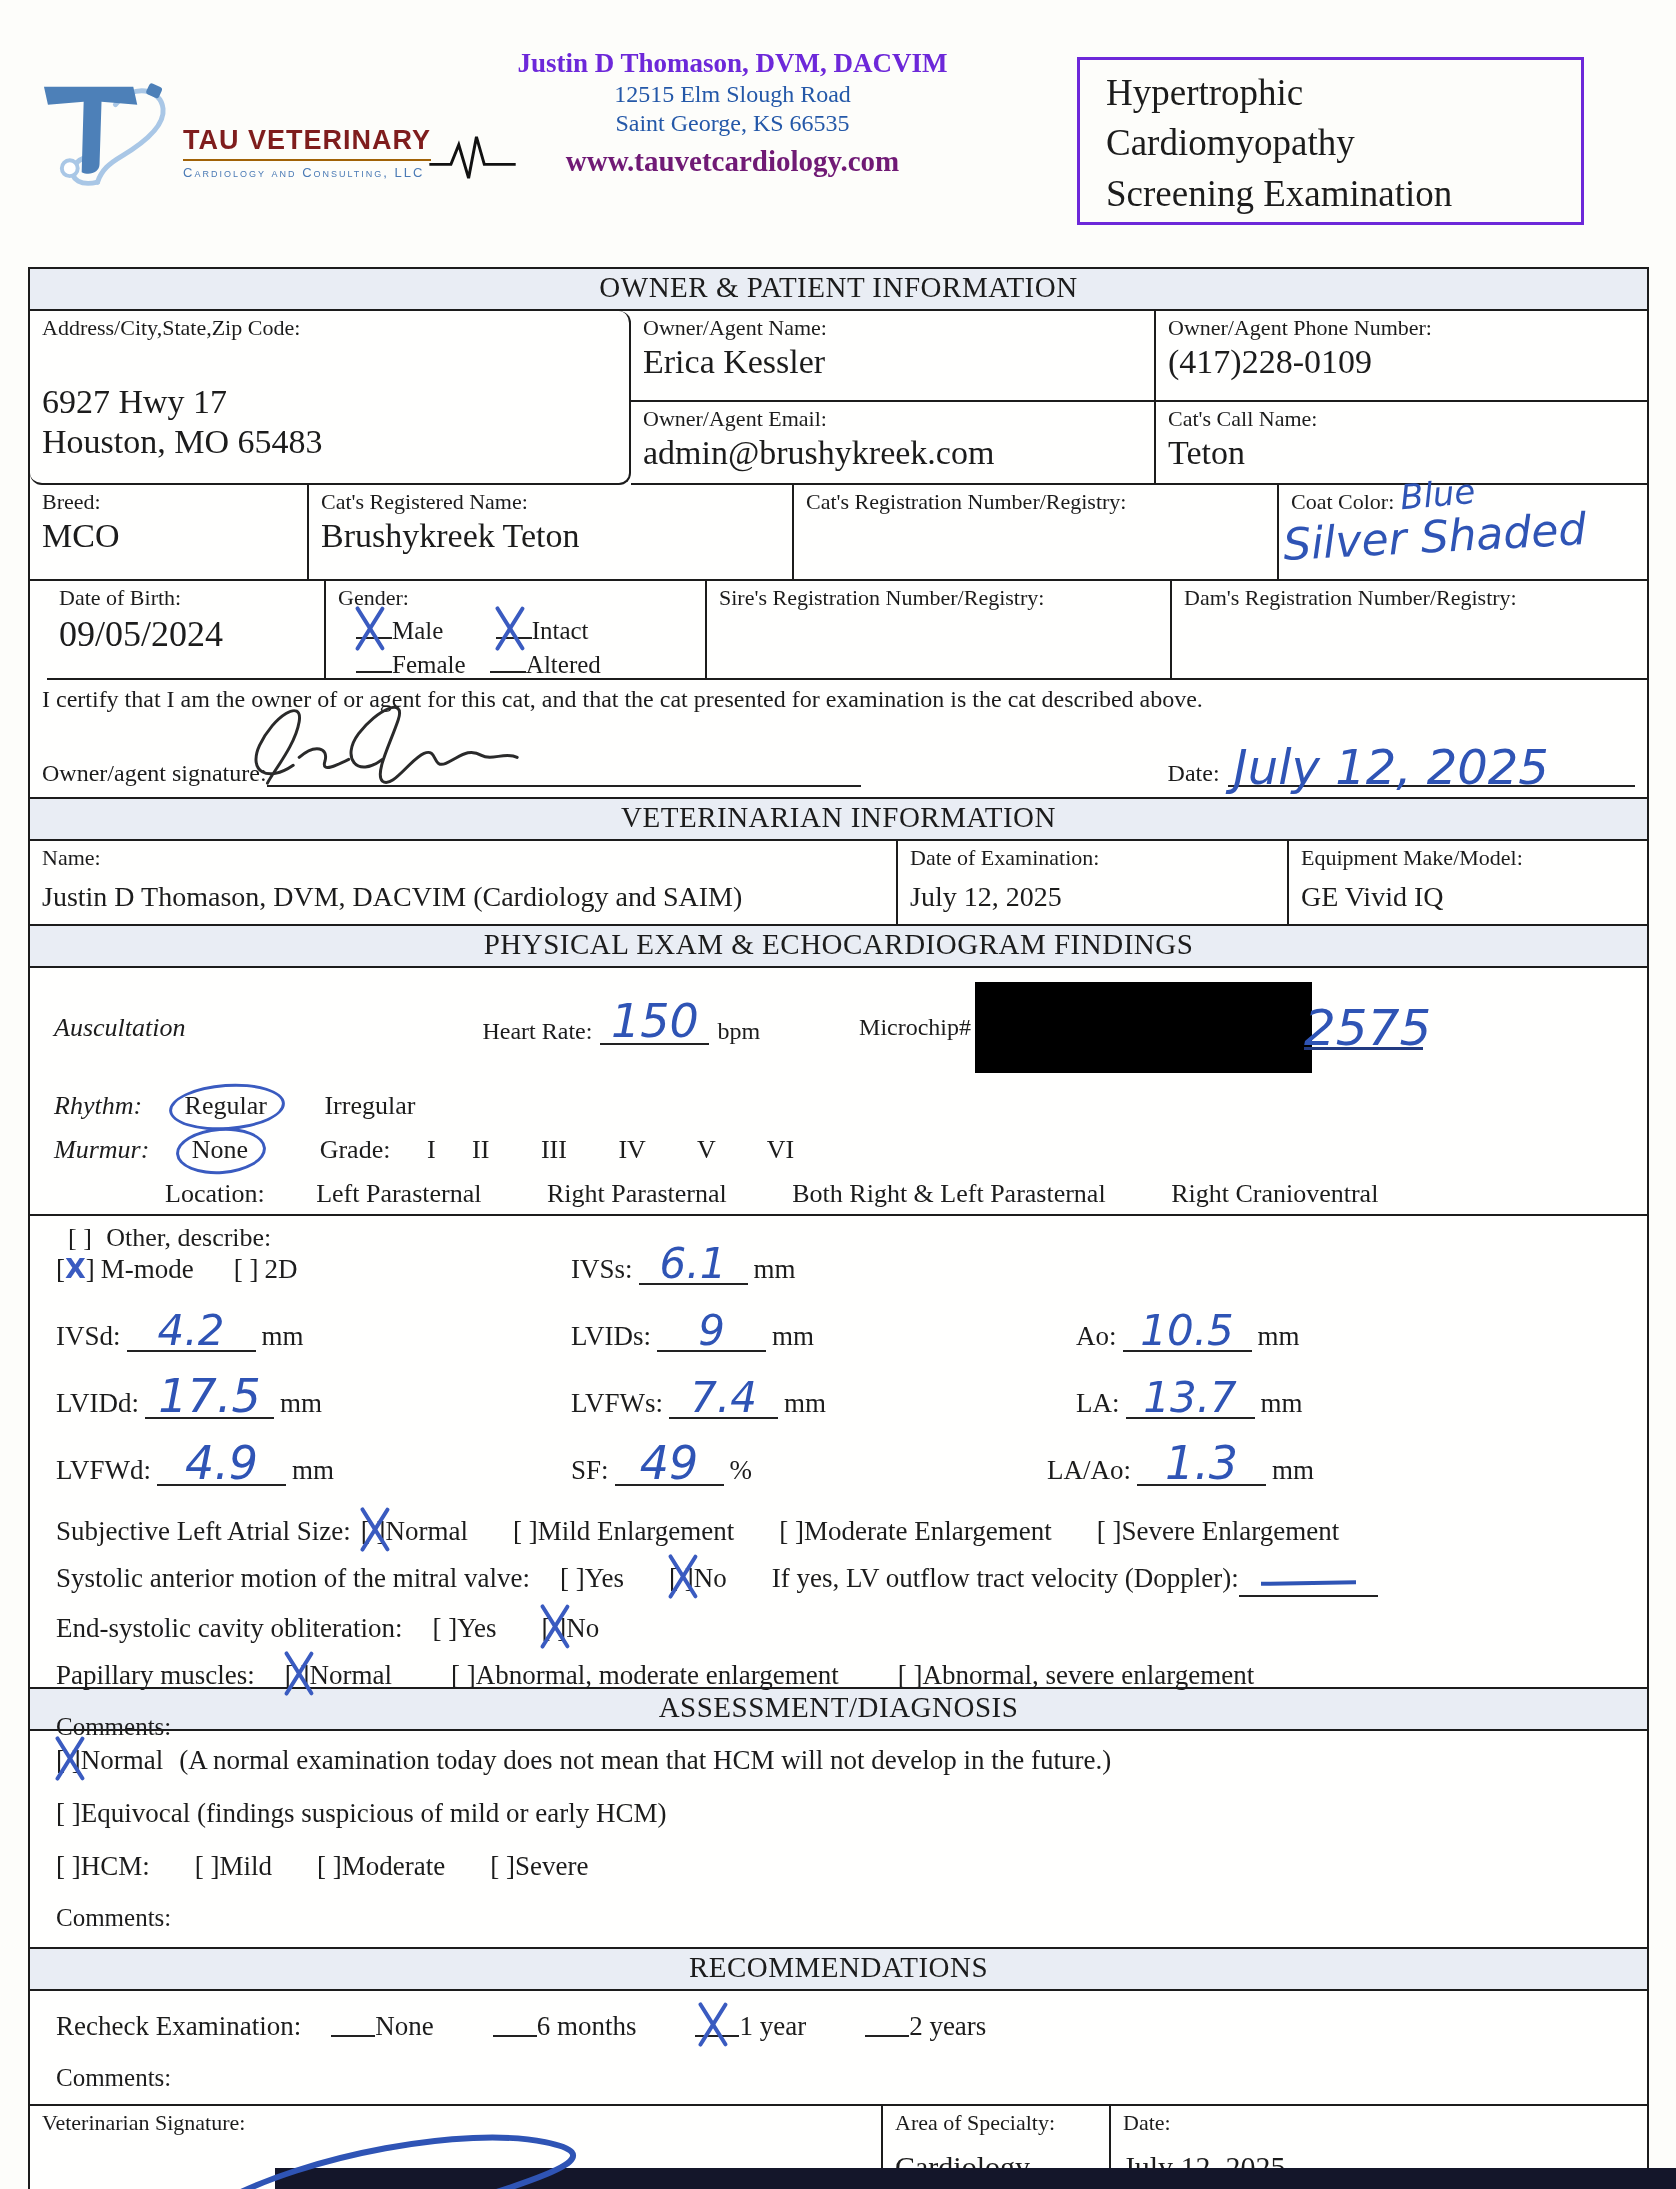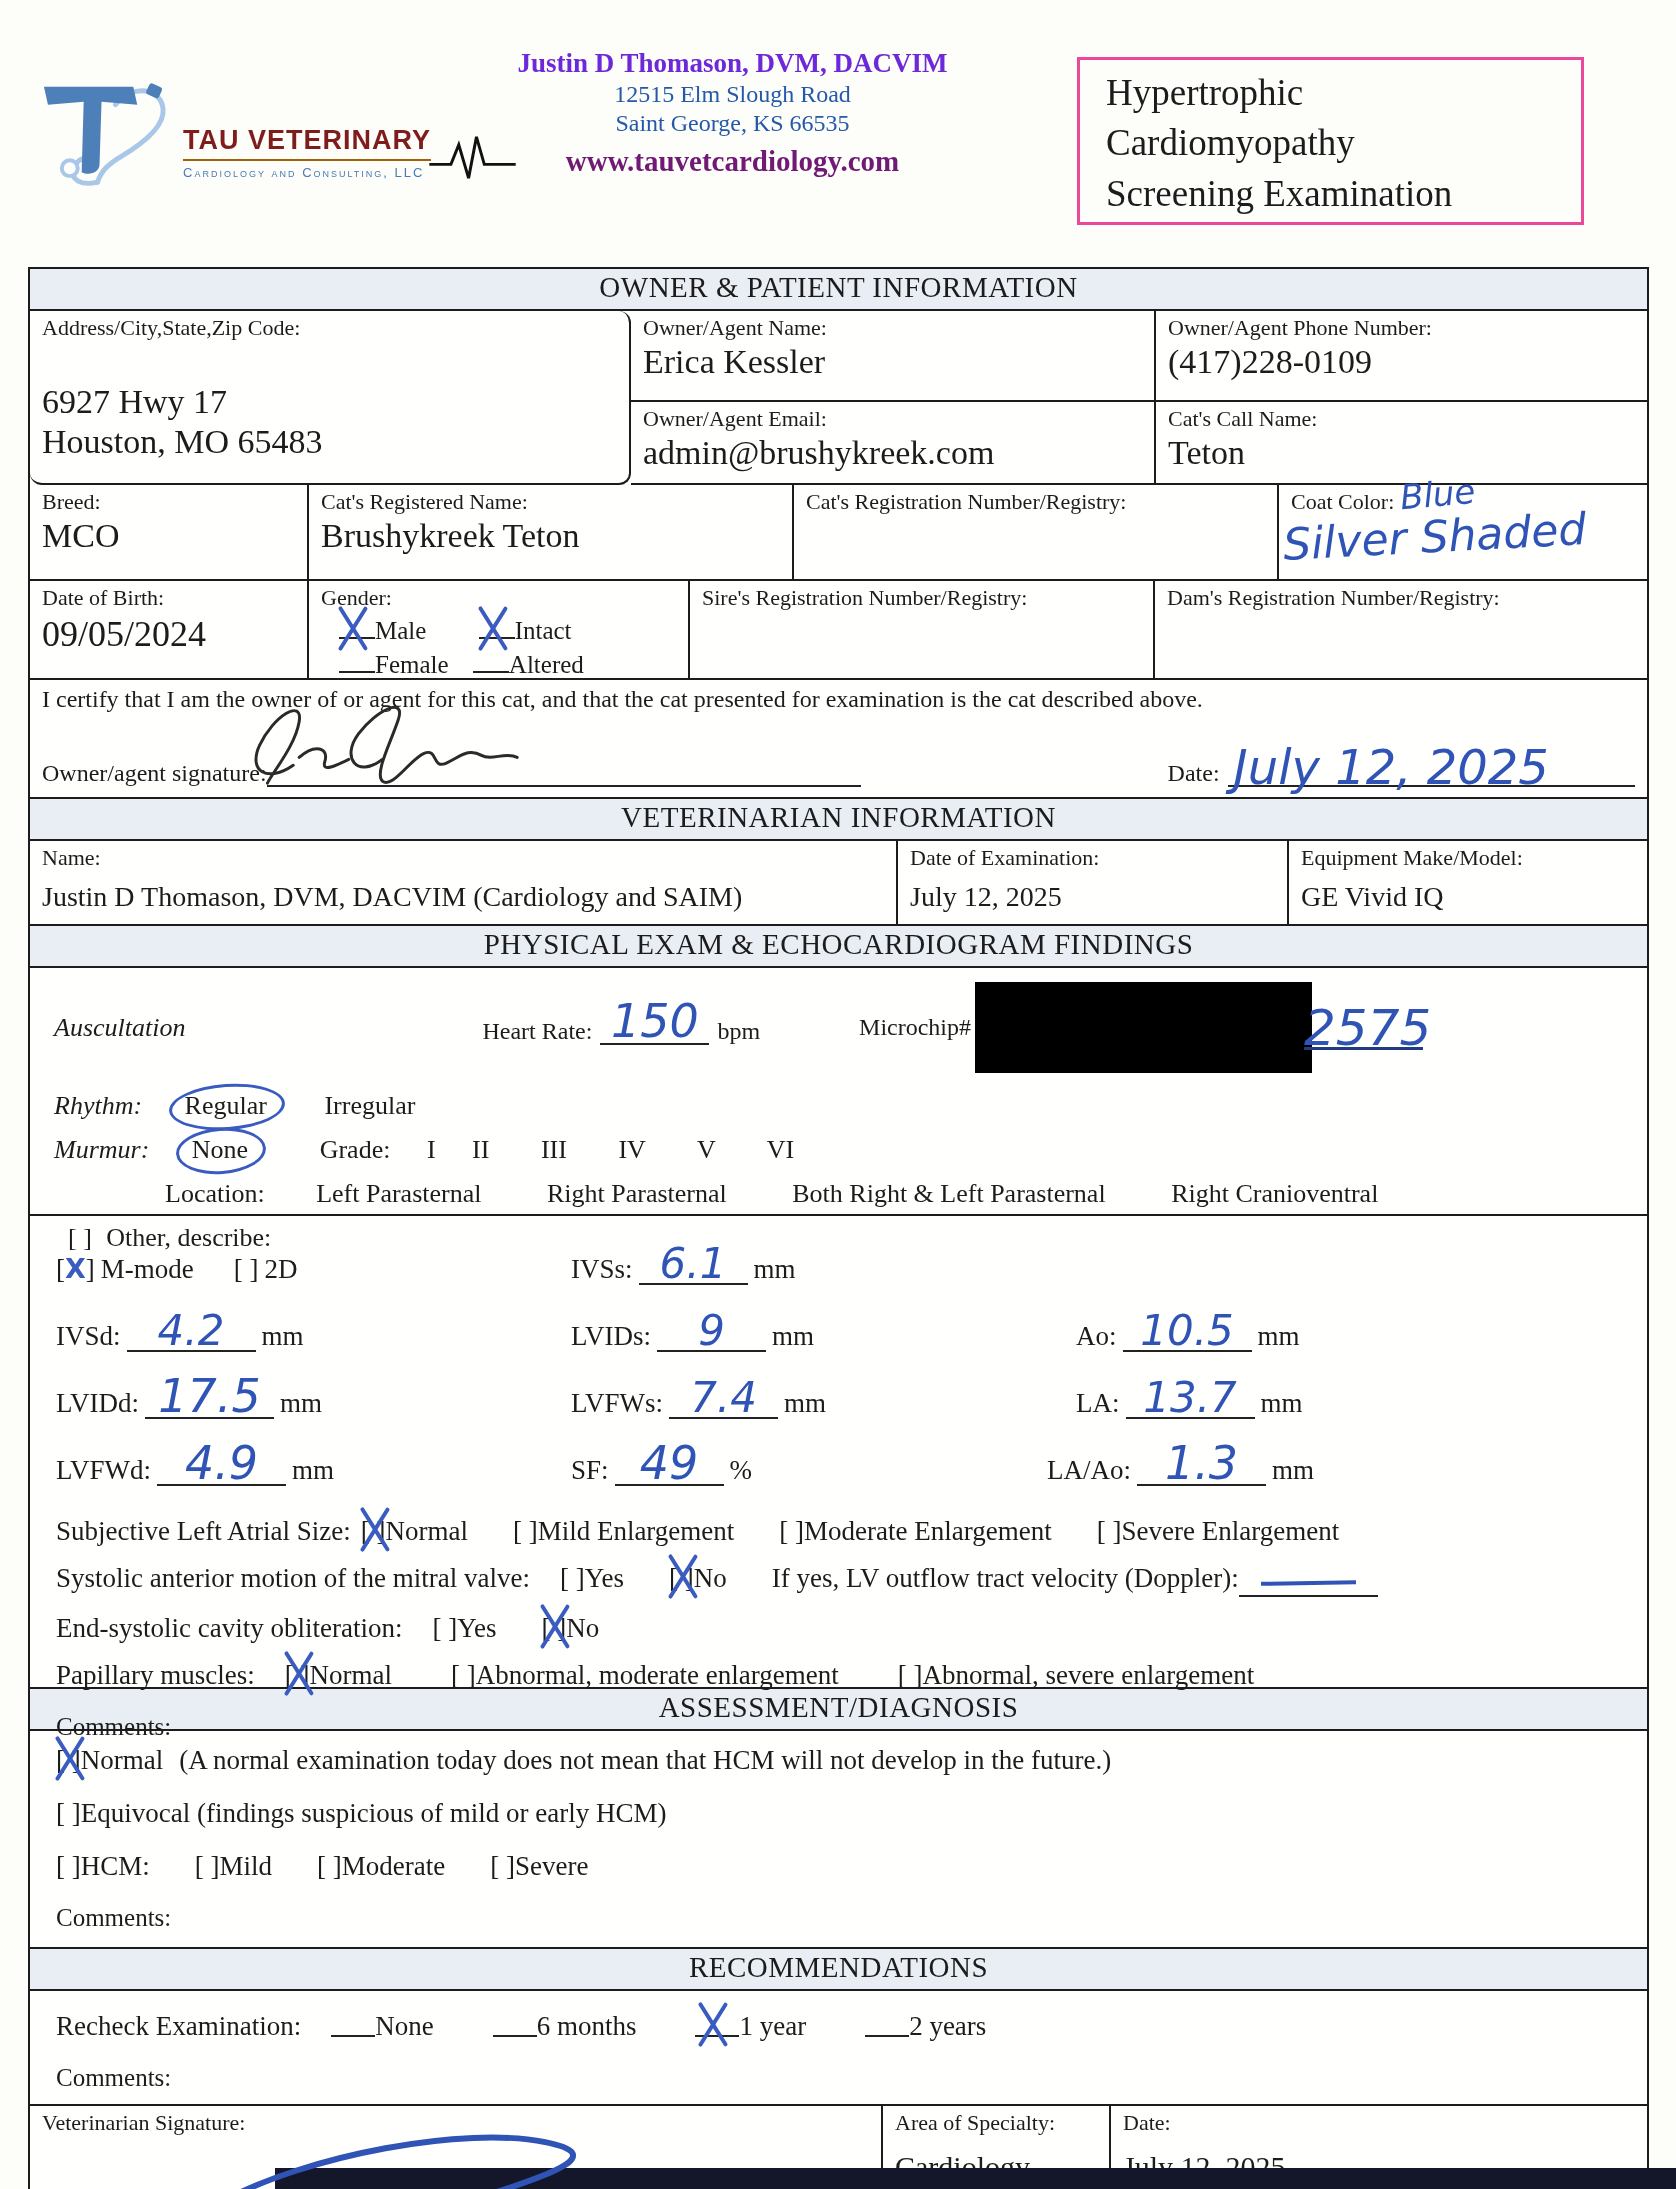--- a/index.html
+++ b/index.html
@@ -14,21 +14,21 @@
   .logo-sub { font-family:"Liberation Sans",sans-serif; font-size:13px; letter-spacing:2px;
               color:#4a7ab5; font-variant:small-caps; margin-top:4px; }
   .ekg { position:absolute; right:-87px; top:6px; }
 
   .clinic { position:absolute; left:475px; top:48px; width:515px; text-align:center; color:#2458a8; }
   .clinic .doc { font-size:27px; font-weight:bold; color:#6d28d9; }
   .clinic .adr { font-size:24px; margin-top:2px; }
   .clinic .web { font-size:29px; font-weight:bold; color:#701a75; margin-top:8px; }
 
   .title-box { position:absolute; left:1077px; top:57px; width:507px; height:168px;
-               border:3px solid #ec4899; box-sizing:border-box; padding:8px 6px 0 26px;
+               border:3px solid #6d28d9; box-sizing:border-box; padding:8px 6px 0 26px;
                font-size:37px; line-height:1.36; }
 
   
   .form { position:absolute; left:28px; top:267px; width:1621px; border:2px solid #1c1c1c;
           background:#fffffe; box-sizing:border-box; }
   .band { background:#e9edf4; text-align:center; font-size:29px; padding:2px 0 5px;
           border-bottom:2px solid #1c1c1c; letter-spacing:0.5px; }
   .cellgrid { display:grid; }
   .cell { border-right:2px solid #1c1c1c; border-bottom:2px solid #1c1c1c; padding:4px 12px;
           box-sizing:border-box; position:relative; overflow:visible; }
@@ -49,21 +49,21 @@
   .x.tall { height:51px; top:-12px; } .x.tall::before,.x.tall::after { height:51px; }
   .circled { position:relative; display:inline-block; padding:0 6px; }
   .circled::after { content:""; position:absolute; left:-10px; right:-12px; top:-7px; bottom:-9px;
                     border:3px solid #3a5bc0; border-radius:50%; transform:rotate(-4deg); }
   .bx { color:#3a5bc0; font-family:"DejaVu Sans",sans-serif; font-weight:bold; }
 
   
   .rowsAB { grid-template-columns:601px 525px 1fr; grid-template-rows:91px 83px; }
   .addr-cell { grid-row:1/3;border-radius:12px; }
   .rowC { grid-template-columns:279px 485px 485px 1fr; grid-auto-rows:96px; }
-  .rowD { grid-template-columns:279px 381px 465px 1fr; grid-auto-rows:99px; }
+  .rowD { grid-template-columns:279px 381px 465px 1fr; grid-auto-rows:99px;padding-left:17px; }
   .gline { font-size:25px; margin-top:4px; margin-left:18px; }
   .gblank { display:inline-block; width:36px; border-bottom:2px solid #222; height:22px; position:relative; }
   .coat1 { position:absolute; left:121px; top:-6px; font-size:34px; transform:rotate(-5deg); }
   .coat2 { position:absolute; left:4px; top:32px; font-size:44px; transform:rotate(-3deg); white-space:nowrap; }
 
   .cert { border-bottom:2px solid #1c1c1c; padding:6px 12px 10px; }
   .cert-text { font-size:24px; }
   .cert-line { display:flex; align-items:flex-end; margin-top:28px; font-size:24px; }
   .sigline { width:594px; border-bottom:2px solid #222; position:relative; height:44px; }
   .ownersig { position:absolute; left:-59px; bottom:-12px; }

